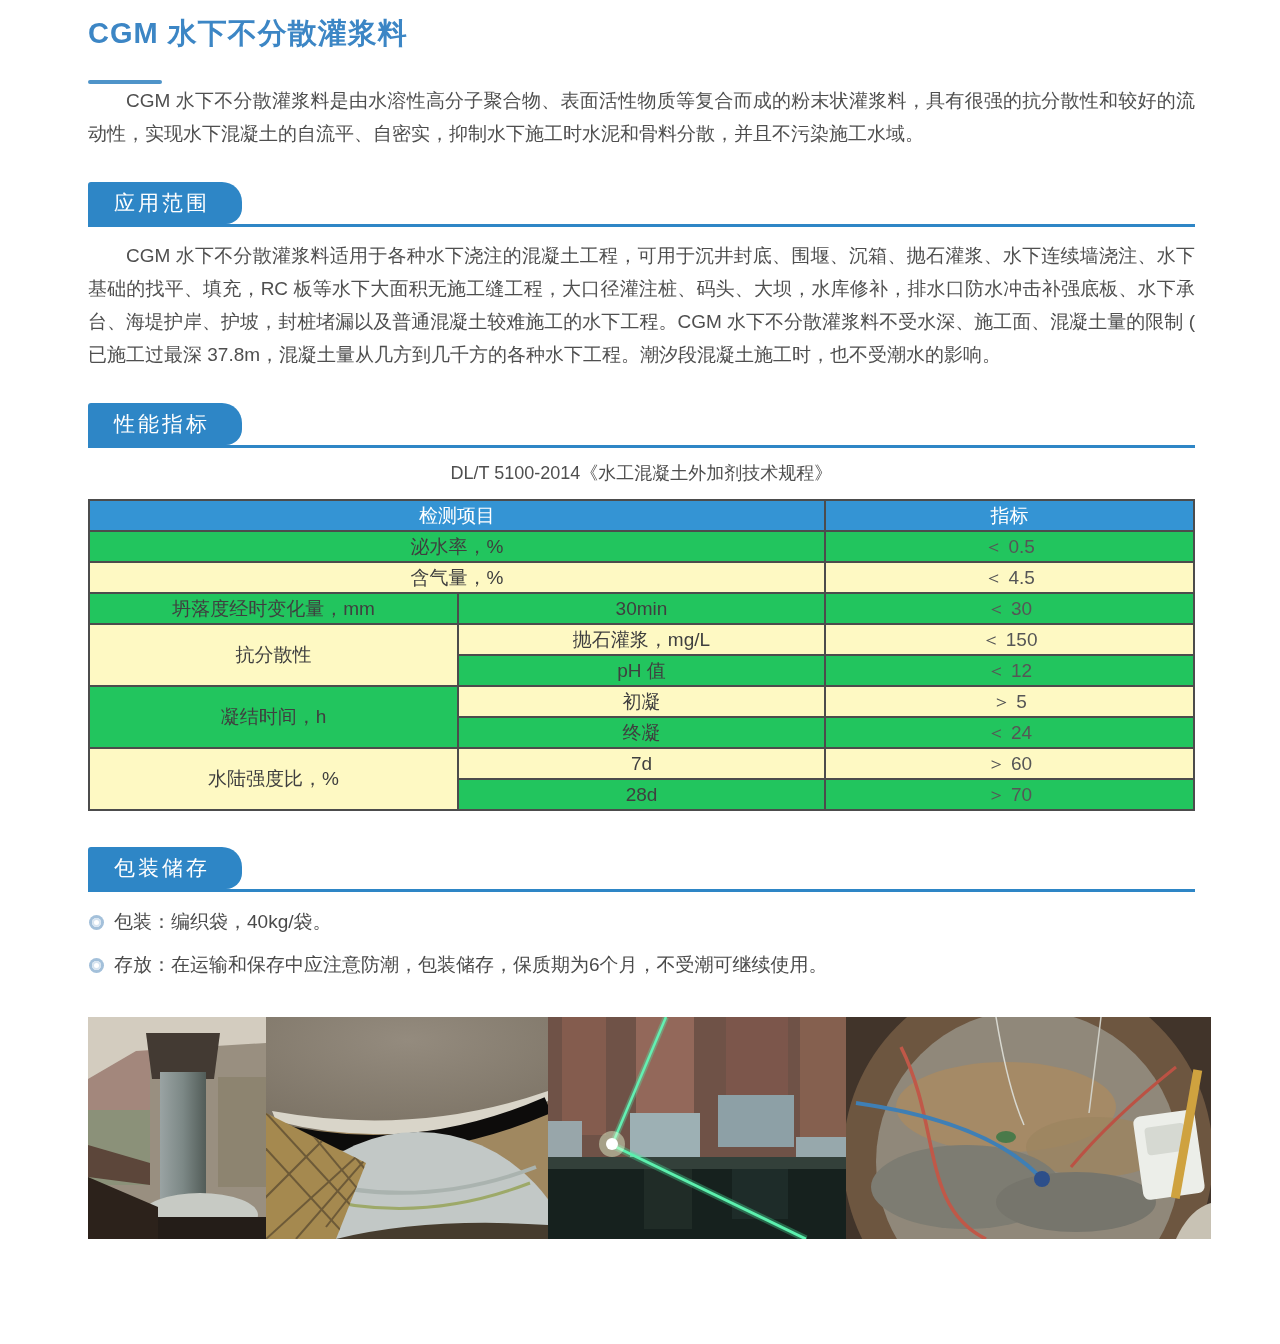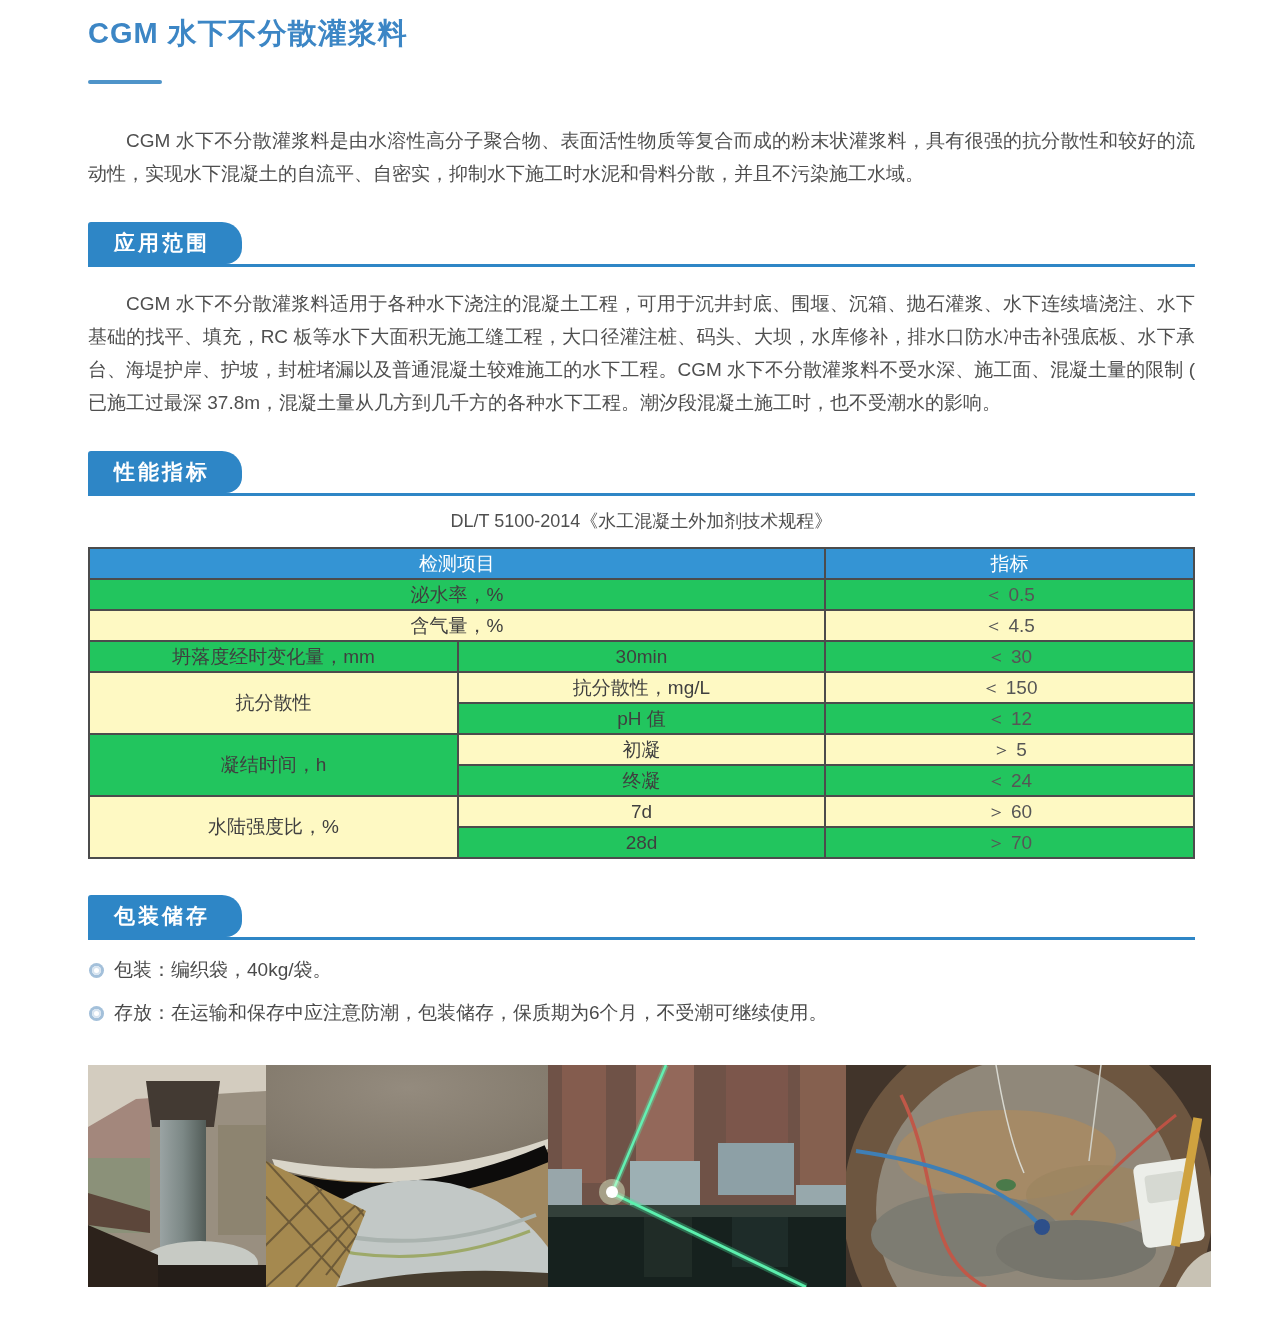--- a/index.html
+++ b/index.html
@@ -7,29 +7,29 @@
   body {
     width:1280px; height:1344px; position:relative; overflow:hidden;
     font-family:"Liberation Sans","DejaVu Sans",sans-serif; color:#4a4a4a;
   }
   .content { padding:14px 85px 0 88px; }
 
   .page-title { font-size:29px; font-weight:bold; color:#3c86c5; letter-spacing:1px; }
   .title-underline { width:74px; height:4px; background:#4f94c9; border-radius:2px; margin-top:26px; }
 
   .para { font-size:19px; line-height:33px; color:#4f4f4f; text-indent:2em; text-align:justify; }
-  .intro { margin-top:40px; }
+  .intro { }
 
   .section-head { margin-top:32px; border-bottom:3px solid #2e86c6; font-size:0; }
   .section-badge {
     display:inline-block; background:#2e86c6; color:#ffffff;
-    font-size:21px; font-weight:bold; letter-spacing:3px;
+    font-size:21px; font-weight:normal; letter-spacing:3px;
     padding:7px 32px 7px 26px; border-radius:3px 20px 16px 0;
   }
-  .app-para { margin-top:20px; }
+  .app-para { margin-top:12px; }
 
   .table-caption { margin-top:13px; text-align:center; font-size:18px; color:#4f4f4f; }
 
   table.perf { width:100%; margin-top:14px; border-collapse:collapse; table-layout:fixed; }
   table.perf th, table.perf td {
     border:2px solid #4c4c4c; text-align:center; vertical-align:middle;
     height:31px; font-size:19px; padding:1px 21px; overflow:hidden; white-space:nowrap;
   }
   table.perf th { background:#3494d4; color:#ffffff; font-weight:normal; }
   td.cw { background:#fef9c3; color:#3f3f3f; }
@@ -88,21 +88,21 @@
         <td colspan="2" class="cw">含气量，%</td>
         <td class="cw val">＜ 4.5</td>
       </tr>
       <tr>
         <td class="cg">坍落度经时变化量，mm</td>
         <td class="cg">30min</td>
         <td class="cg val">＜ 30</td>
       </tr>
       <tr>
         <td rowspan="2" class="cw">抗分散性</td>
-        <td class="cw">抗分散性，mg/L</td>
+        <td class="cw">抛石灌浆，mg/L</td>
         <td class="cw val">＜ 150</td>
       </tr>
       <tr>
         <td class="cg">pH 值</td>
         <td class="cg val">＜ 12</td>
       </tr>
       <tr>
         <td rowspan="2" class="cg">凝结时间，h</td>
         <td class="cw">初凝</td>
         <td class="cw val">＞ 5</td>

